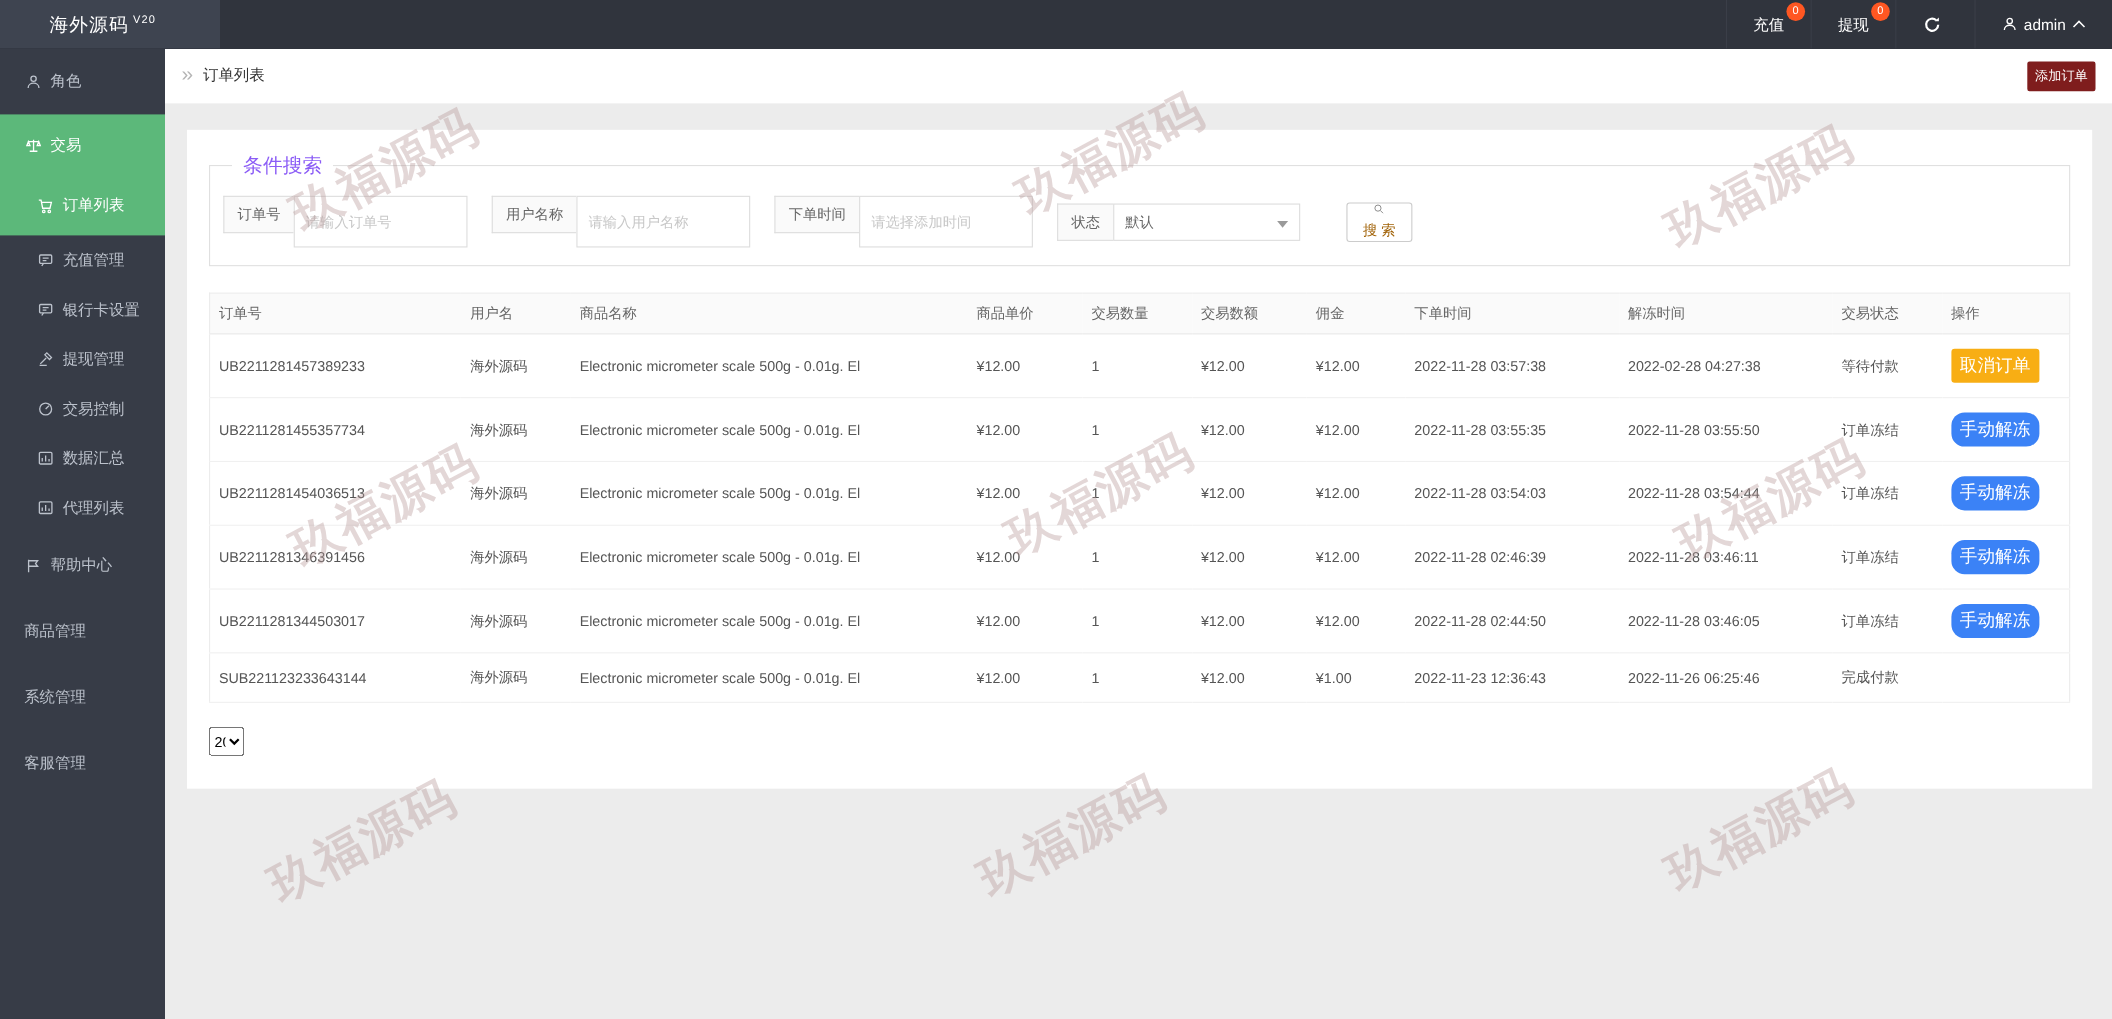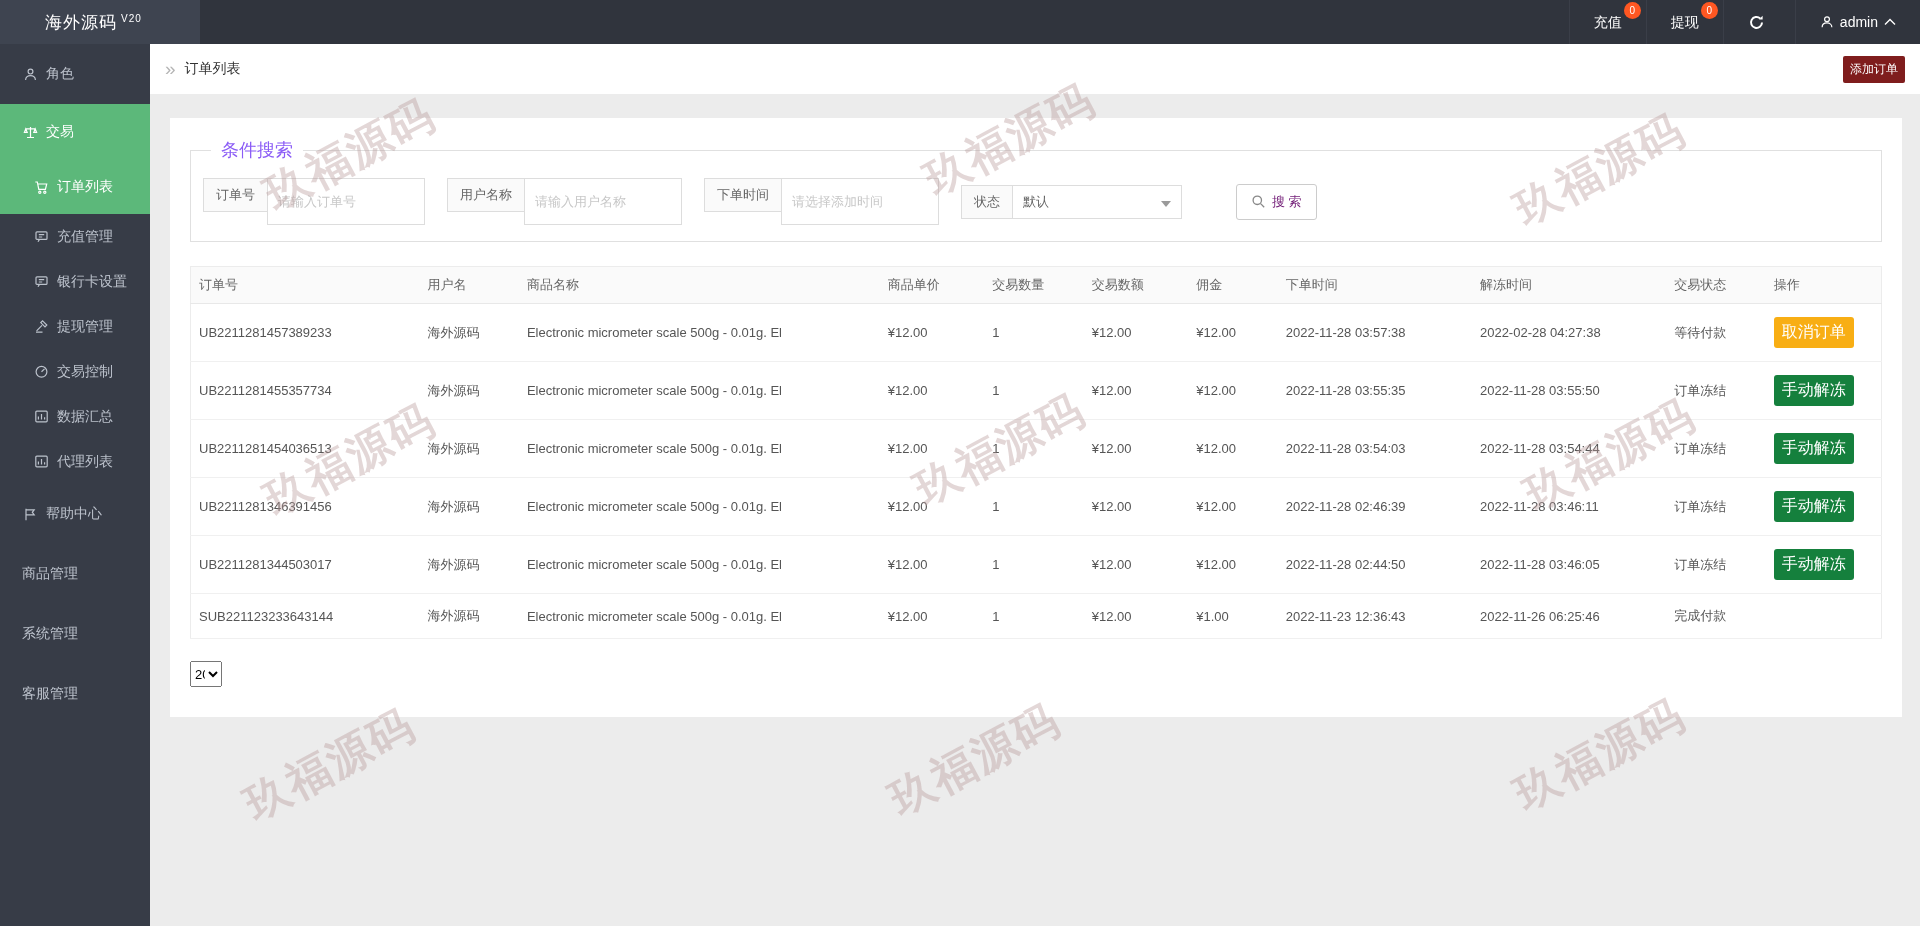--- a/index.html
+++ b/index.html
@@ -38,30 +38,30 @@
   
   fieldset.search { border:1px solid #e0e0e0; padding:16px 0 16px 12px; margin-bottom:24px; }
   fieldset.search legend { font-size:18px; color:#8b5cf6; padding:0 10px; margin-left:8px;font-family:Liberation Serif, serif; }
   .form-row { display:flex; align-items:center; }
   .igroup { display:flex; margin-right:22px; }
   .iaddon { background:#fafafa; border:1px solid #ddd; border-right:none; height:34px; line-height:32px; padding:0 12px; font-size:13px; color:#666; white-space:nowrap; }
   .igroup input { width:158px; height:47px; border:1px solid #ddd; padding:0 10px; font-size:13px; color:#333; outline:none; font-family:inherit; }
   .igroup input::placeholder { color:#c8c8c8; }
   .fake-select { position:relative; width:170px; height:34px; border:1px solid #ddd; line-height:32px; padding:0 10px; font-size:13px; color:#666; cursor:pointer; }
   .fake-select .caret { position:absolute; right:10px; top:15px; width:0; height:0; border-left:5px solid transparent; border-right:5px solid transparent; border-top:6px solid #9a9a9a; }
-  .search-btn { margin-left:32px; height:36px; padding:0 14px; background:#fff; border:1px solid #ccc; border-radius:3px; font-size:13px; color:#701a75; display:flex; align-items:center; gap:6px; cursor:pointer; font-family:inherit; }
+  .search-btn { margin-left:20px; height:36px; padding:0 14px; background:#fff; border:1px solid #ccc; border-radius:3px; font-size:13px; color:#a16207; display:flex; align-items:center; gap:6px; cursor:pointer; font-family:inherit;flex-direction:column; }
   .search-btn svg { stroke:#888; fill:none; stroke-width:1.3; }
 
   
   table.orders { width:100%; border-collapse:collapse; border:1px solid #ececec; }
   table.orders th { background:#fafafa; font-weight:normal; text-align:left; font-size:13px; color:#666; padding:9px 8px; border-bottom:1px solid #e8e8e8; white-space:nowrap; }
   table.orders td { font-size:13px; color:#555; padding:13px 8px; border-bottom:1px solid #f0f0f0; white-space:nowrap; overflow:hidden; }
   .act-btn { border:none; color:#fff; font-size:16px; padding:5px 8px; border-radius:3px; cursor:pointer; font-family:inherit; white-space:nowrap; }
   .act-warning { background:#f8ae14; }
-  .act-teal { background:#15803d; }
+  .act-teal { background:#3b82f6;border-radius:12px; }
 
   .page-size { margin-top:22px; width:32px; height:26px; font-size:13px; font-family:inherit; }
 
   
   .wm-layer { position:absolute; left:150px; top:44px; right:0; bottom:0; pointer-events:none; z-index:50; }
   .wm { position:absolute; font-size:44px; font-weight:bold; color:rgba(184,156,156,0.40); white-space:nowrap; letter-spacing:2px; transform:translate(-50%,-50%) rotate(-28deg); }
 </style>
 </head>
 <body>
 

